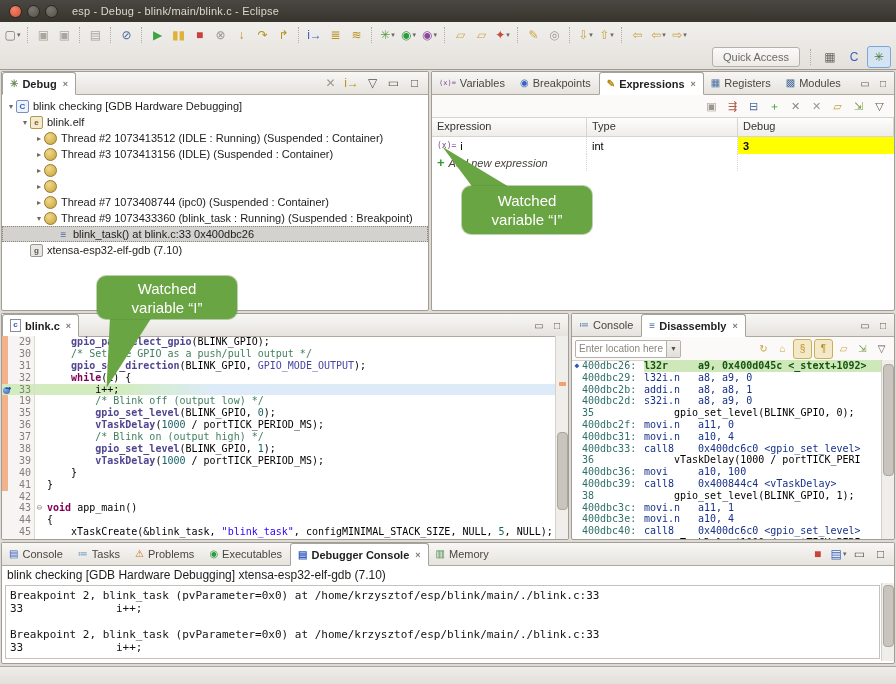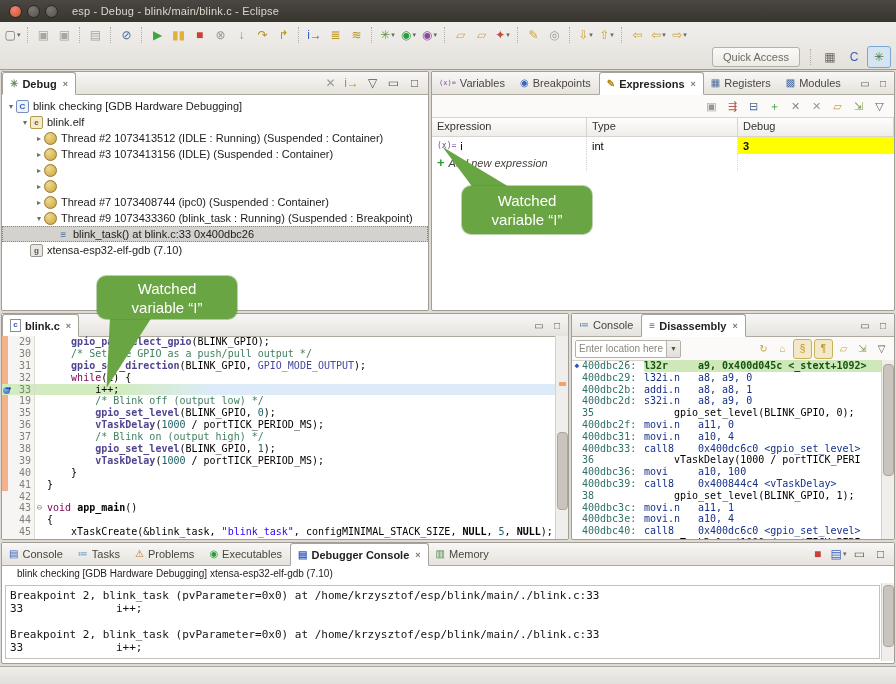--- a/index.html
+++ b/index.html
@@ -80,23 +80,23 @@
     font-family:"DejaVu Sans Mono",monospace;font-size:10px;line-height:11.9px}
   .cline{height:11.9px;display:flex;white-space:pre;position:relative}
   .strip{width:6px;flex:none;background:#f6f5f3}
   .cline.chg .strip{background:#f2b28c}
   .lnum{width:23px;flex:none;text-align:right;padding-right:3px;color:#837f77;background:#f6f5f3;
     border-right:1px solid #ddd9d3}
   .fold{width:9px;flex:none;color:#8d897f;font-size:9px;text-align:center}
   .ctext{padding-left:3px}
   .cline.cur{background:linear-gradient(90deg,#d2ecc0 0 120px,#dcebf7 210px)}
   .cline.cur .lnum,.cline.cur .strip{background:transparent}
-  .tk-c{color:#3f7f5f}.tk-k{color:#7f0055;font-weight:normal}.tk-f{color:#50468f;font-weight:bold}
+  .tk-c{color:#3f7f5f}.tk-k{color:#7f0055;font-weight:bold}.tk-f{color:#50468f;font-weight:bold}
   .tk-m{color:#4646a0;}.tk-s{color:#2a00ff}.tk-d{color:#176066}
-  .tk-b{font-weight:bold}.tk-n{color:#000}
+  .tk-b{font-weight:normal}.tk-n{color:#000}
   .bpicon{position:absolute;left:1px;top:1px;width:10px;height:10px}
   .bpicon .dot{position:absolute;left:0;top:2px;width:7px;height:7px;border-radius:50%;
     background:radial-gradient(circle at 35% 30%,#8fb4e8,#2f5fae)}
   .bpicon .arr{position:absolute;left:2px;top:-3px;color:#1c4fa0;font-weight:bold;font-size:10px}
   .vscroll{position:absolute;right:0;top:22px;bottom:0;width:12px;background:#f0eeeb;
     border-left:1px solid #d4d0ca}
   .vthumb{position:absolute;left:1px;width:9px;border-radius:4px;background:#c9c5be;border:1px solid #aaa59d}
   .ovmark{position:absolute;right:2px;width:7px;height:4px}
   
   .dis-toolbar{height:23px;border-bottom:1px solid #d6d2cc;background:#fbfaf9;
@@ -113,21 +113,21 @@
   .drow{height:11.8px;display:flex;white-space:pre}
   .dmark{width:10px;flex:none;color:#3456b8;font-size:8px;line-height:11.8px;text-align:center}
   .daddr{width:62px;flex:none;color:#2f7069}
   .dop{width:54px;flex:none;color:#16308a}
   .dargs{color:#16308a;flex:1}
   .drow.cur{background:linear-gradient(90deg,transparent 72px,#cfe8ba 72px)}
   .drow.cur .dop,.drow.cur .dargs{font-weight:bold;color:#14540f}
   .dsnum{width:62px;flex:none;color:#2f7069}
   .dsrc{color:#000;padding-left:30px}
   
-  .bheader{height:16px;font-size:10px;color:#1e1c19;padding:2px 15px}
+  .bheader{height:16px;font-size:12px;color:#1e1c19;padding:2px 5px}
   .consolebox{position:absolute;left:3px;right:14px;top:42px;bottom:4px;border:1px solid #c6c2bb;
     font-family:"DejaVu Sans Mono",monospace;font-size:11px;line-height:13px;color:#141414;
     padding:3px 4px;white-space:pre;overflow:hidden}
   
   .callout{position:absolute;background:#6aa544;color:#fff;border-radius:9px;
     display:flex;flex-direction:column;align-items:center;justify-content:center;
     font-size:15px;line-height:19px;z-index:50;box-shadow:0 0 0 1px rgba(90,140,60,.4)}
   .ctail{position:absolute;background:#6aa544;z-index:49}
   
   .statusbar{position:absolute;left:0;top:666px;width:896px;height:18px;

